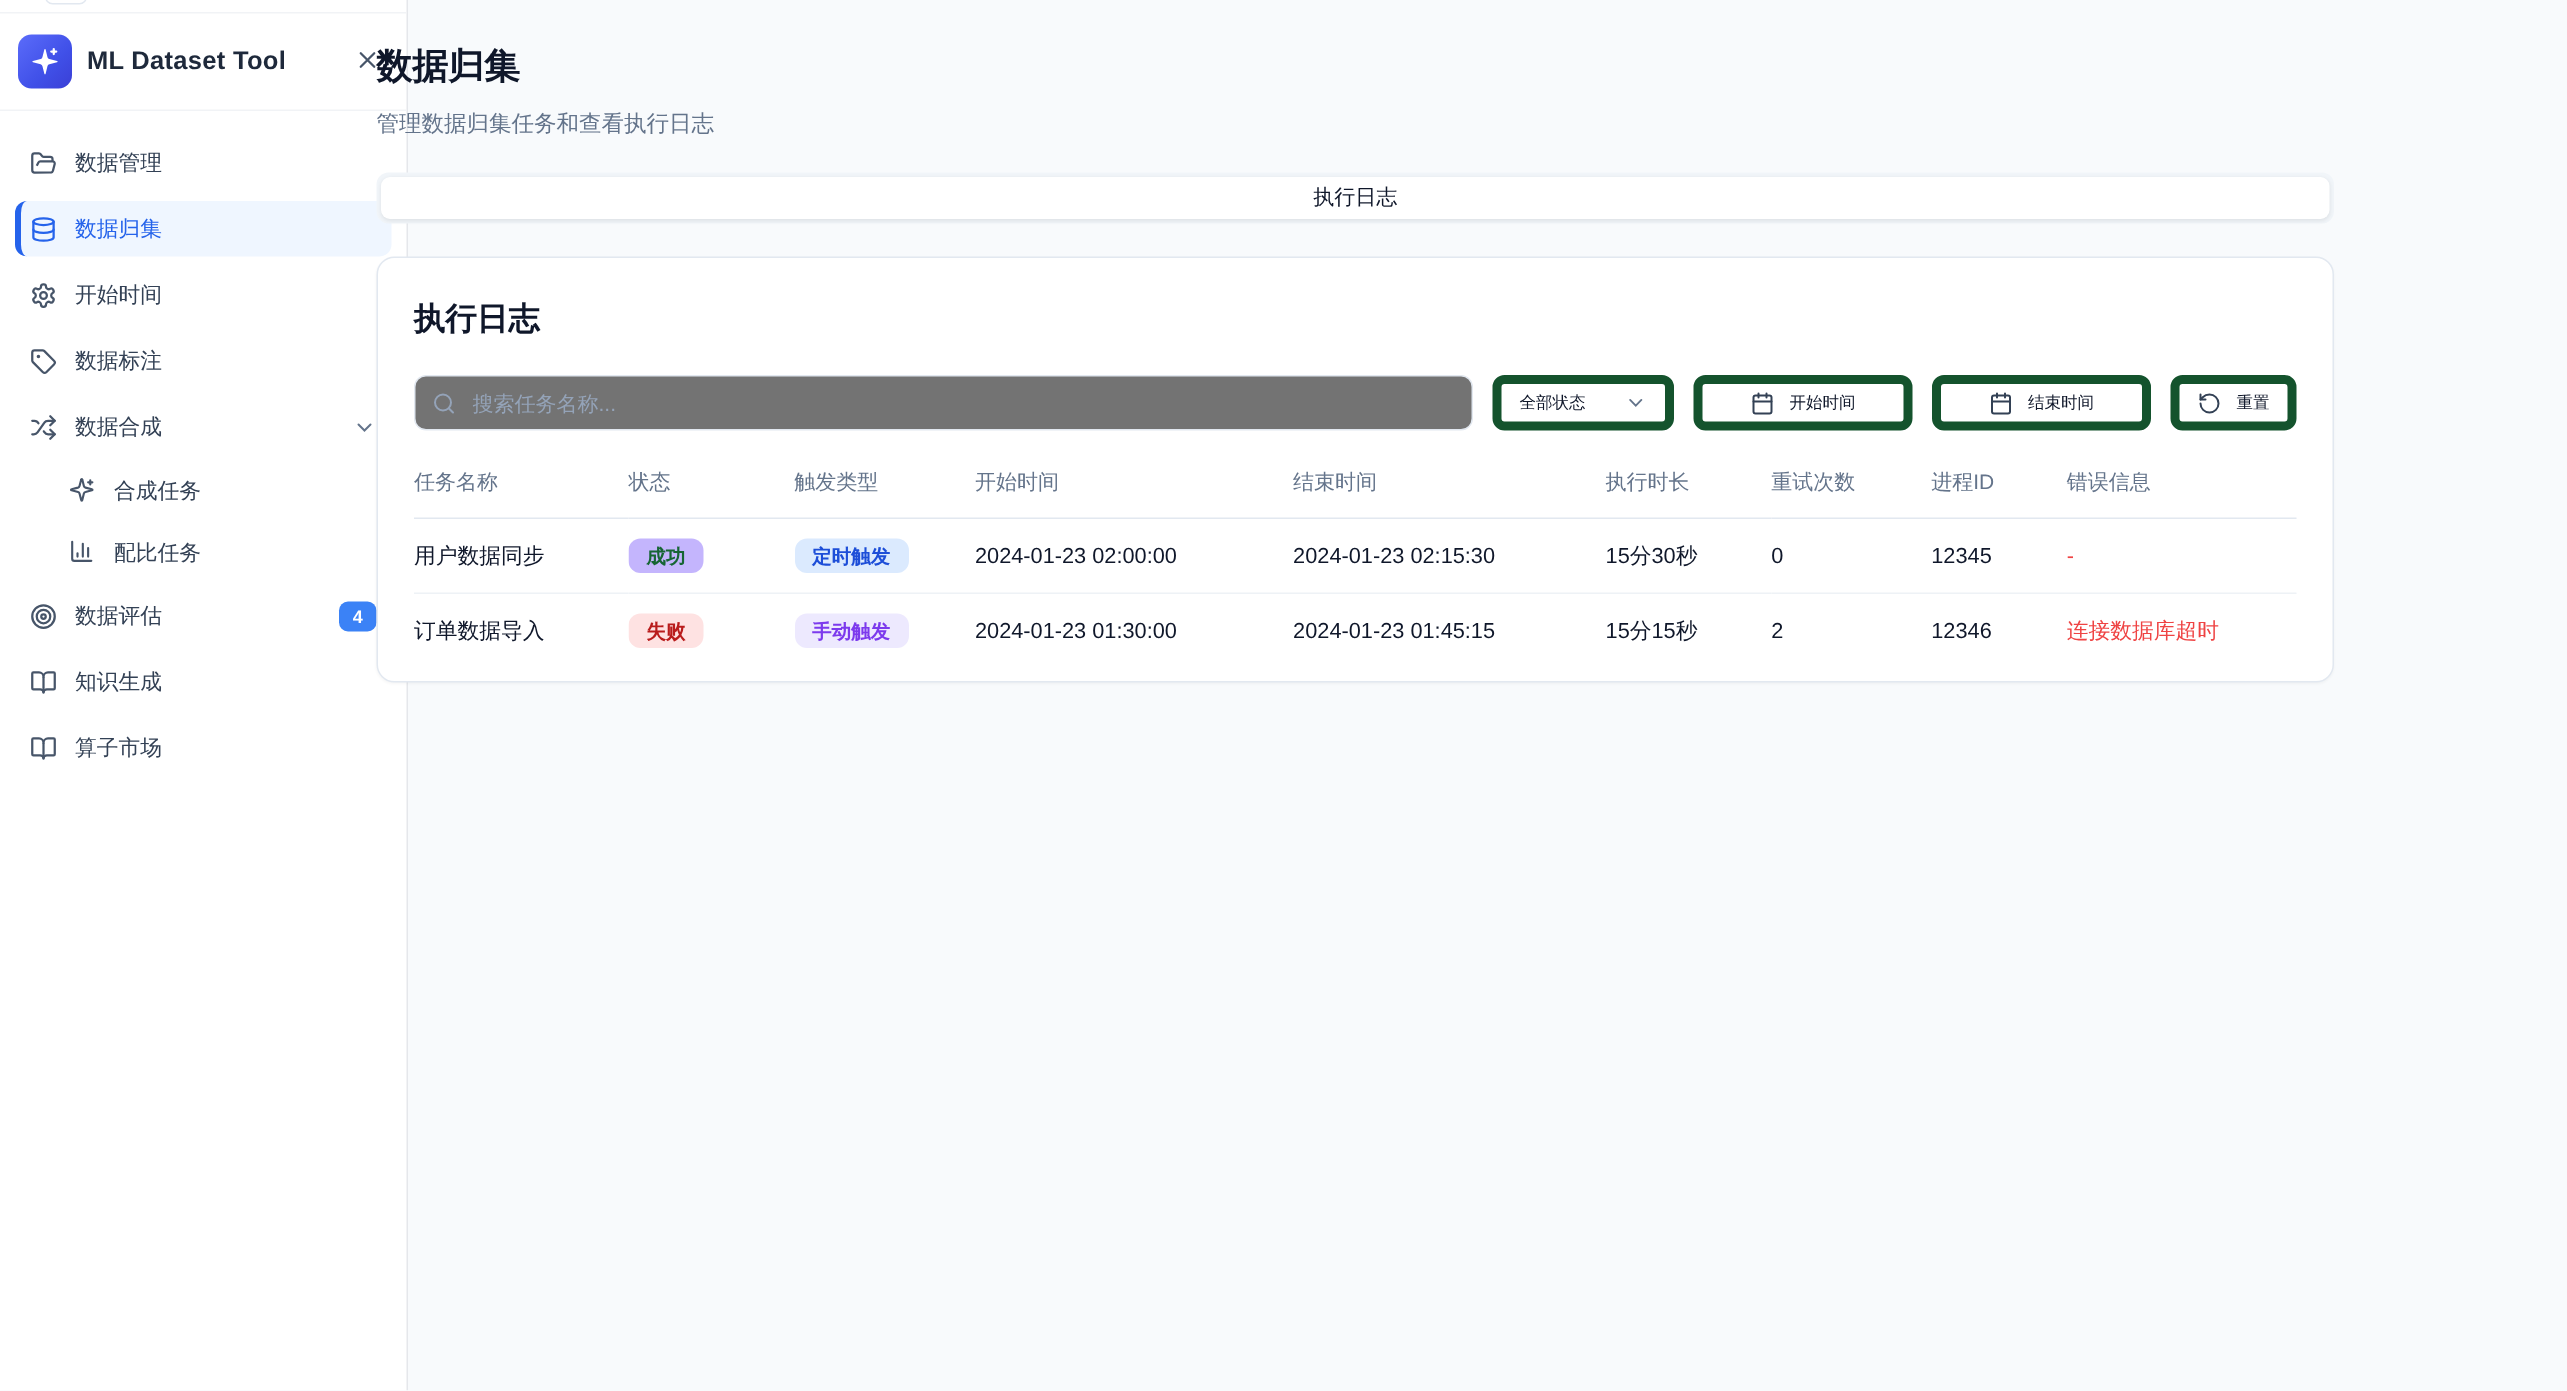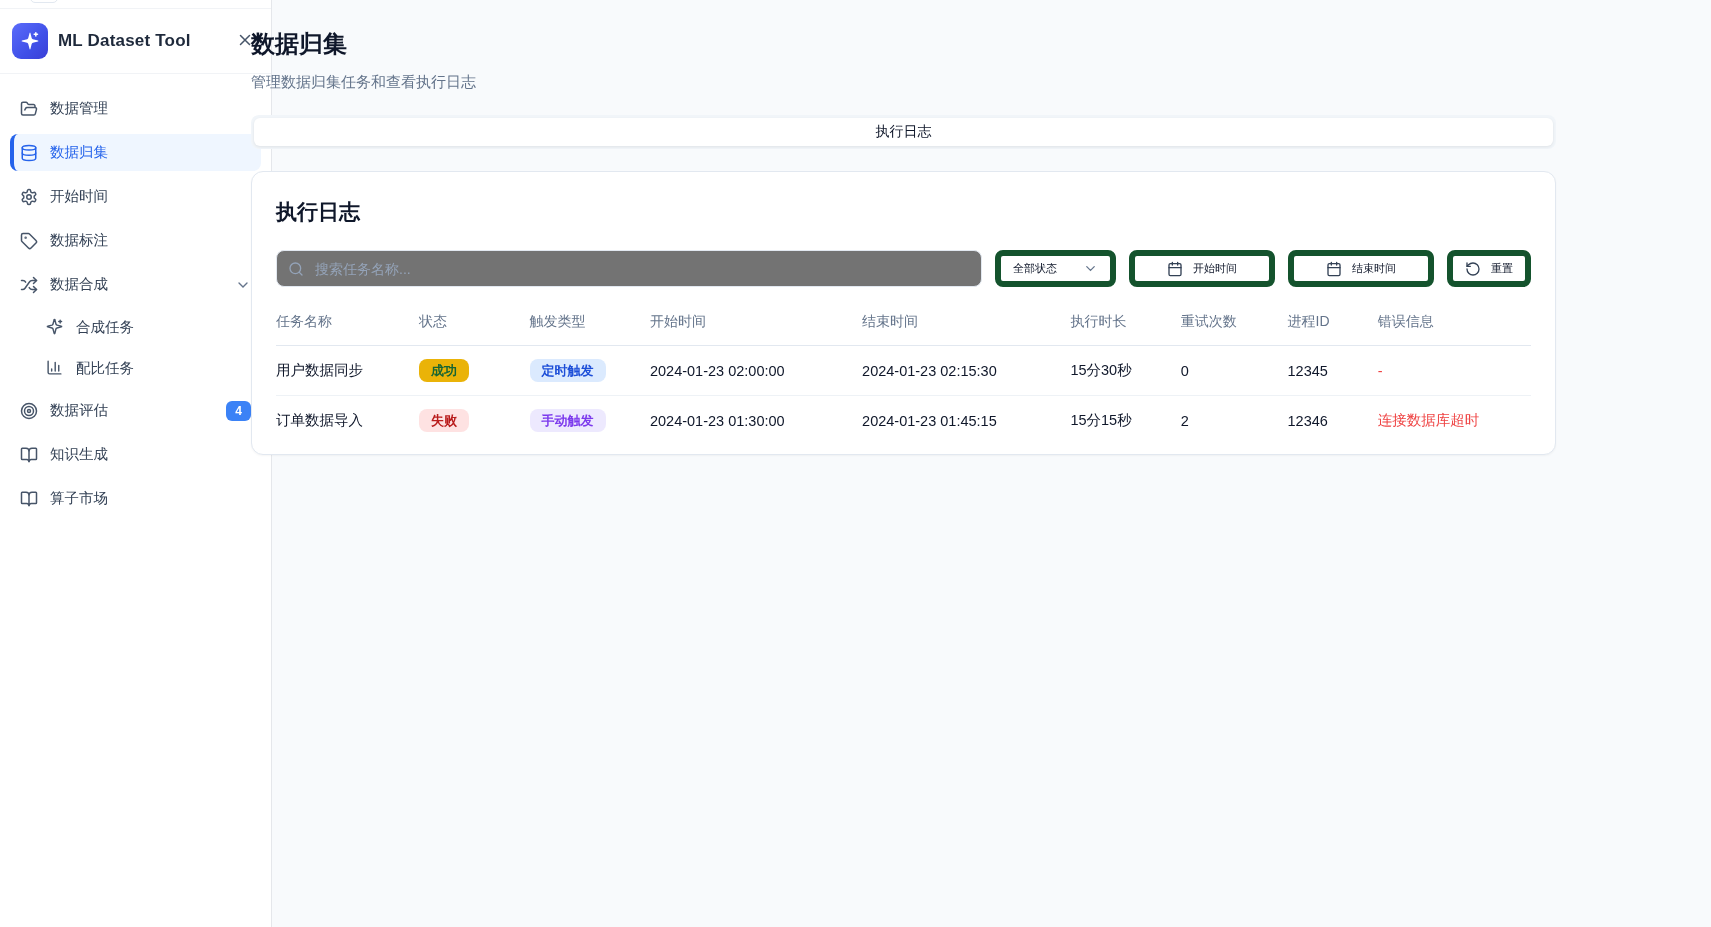--- a/index.html
+++ b/index.html
@@ -114,21 +114,21 @@
     font-size: 14.5px; color: #0f172a; padding: 0 8px 0 0; height: 50px;
     border-bottom: 1px solid #eef2f6; vertical-align: middle;
     white-space: nowrap; overflow: hidden;
   }
   tbody tr:last-child td { border-bottom: none; }
   td.task-name { font-weight: 500; }
   .badge {
     display: inline-block; padding: 5px 12px; border-radius: 8px;
     font-size: 13px; font-weight: 700; line-height: 1;
   }
-  .badge-success   { background: #eab308; color: #166534; text-align: center; }
+  .badge-success   { background: #c4b5fd; color: #166534; text-align: center; }
   .badge-failed    { background: #fee2e2; color: #b91c1c; }
   .badge-running   { background: #d1fae5; color: #059669; }
   .badge-scheduled { background: #dbeafe; color: #1d4ed8; }
   .badge-manual    { background: #ede9fe; color: #7c3aed; }
   .error-text { color: #ef4444; }
   col.c-name  { width: 11.4%; }
   col.c-status{ width: 8.8%; }
   col.c-trig  { width: 9.6%; }
   col.c-start { width: 16.9%; }
   col.c-end   { width: 16.6%; }

